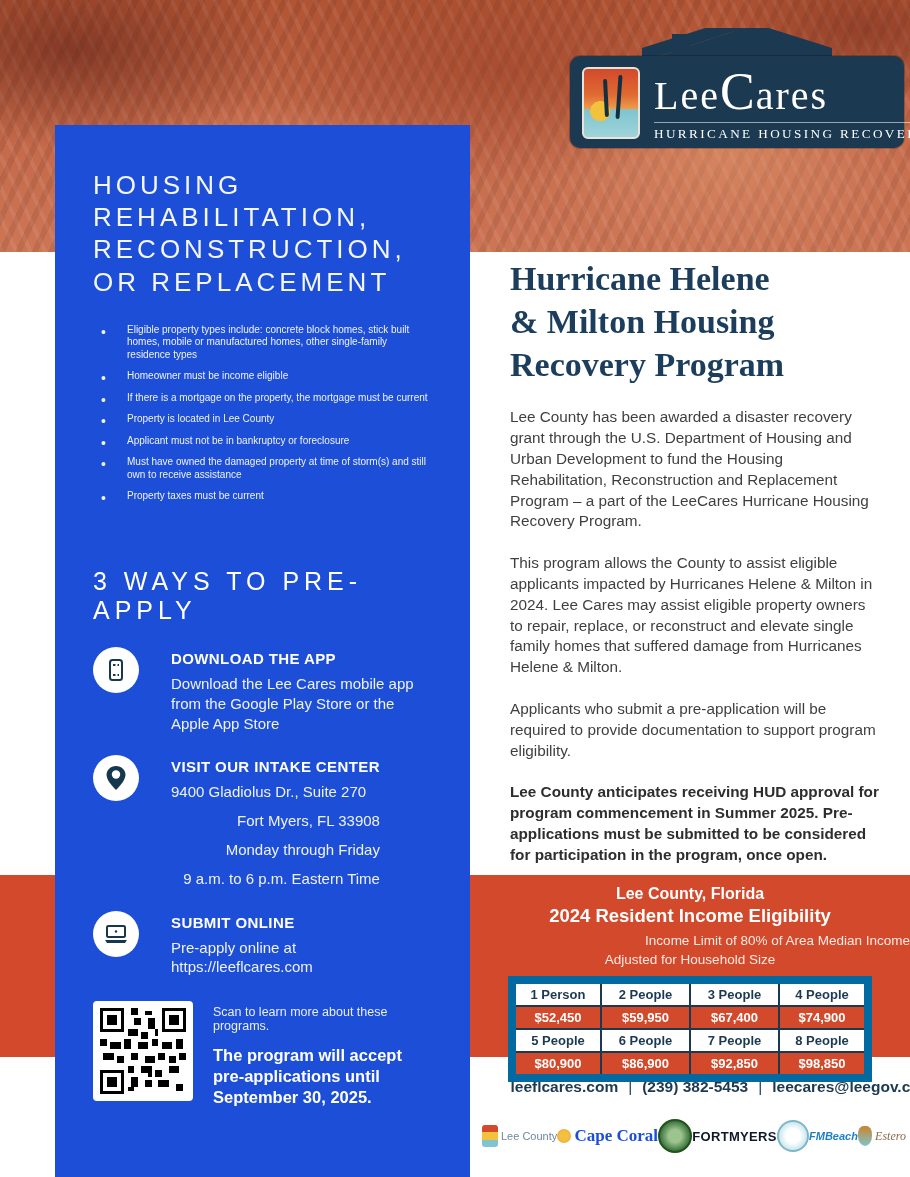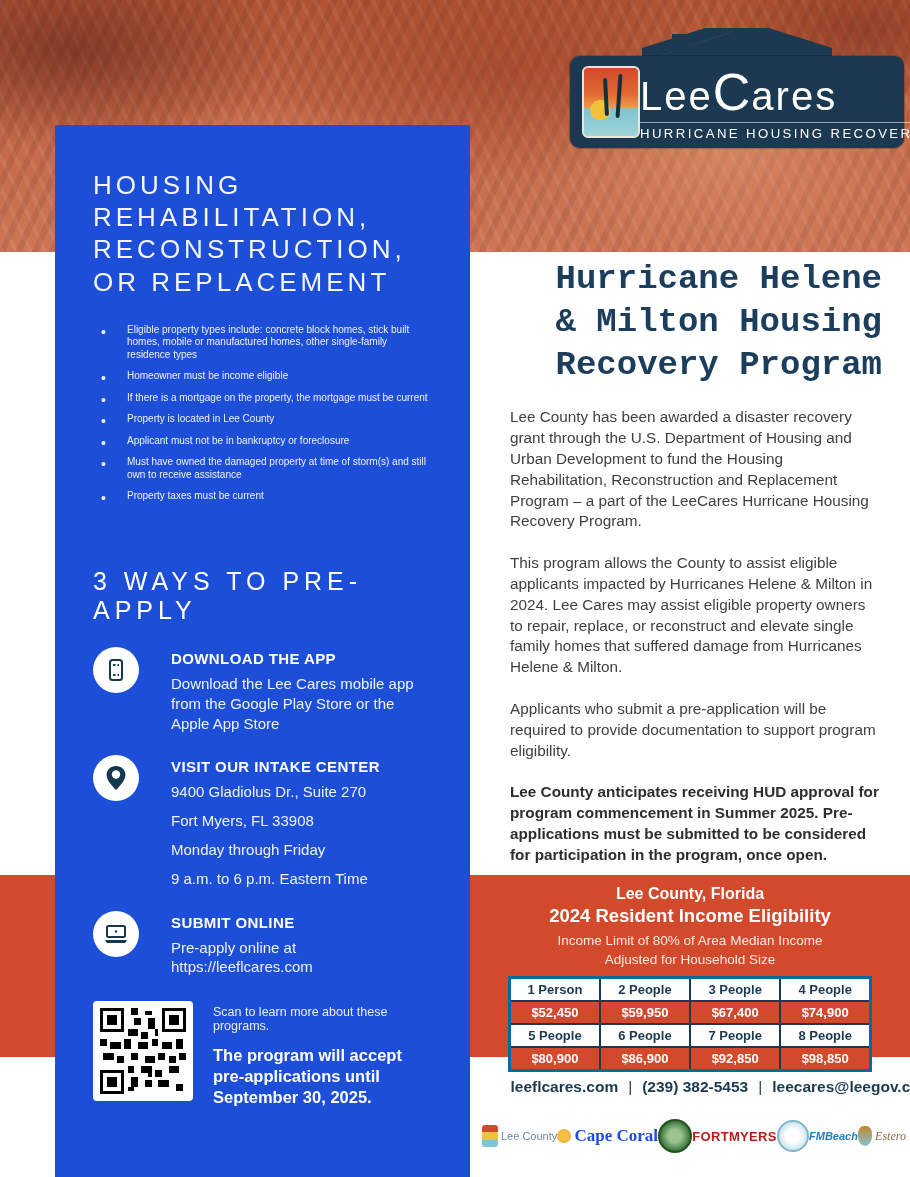--- a/index.html
+++ b/index.html
@@ -27,22 +27,23 @@
   }
 
   
   .logo-wrap { position:absolute; top:28px; right:6px; width:334px; z-index:5; }
   .logo-roof { display:block; margin:0 auto -6px auto; width:190px; height:34px; }
   .logo-card {
     position:relative;
     background:#1b3950;
     border-radius:10px;
     padding:10px 12px 8px 12px;
-    display:flex; align-items:flex-start; gap:0;
+    display:flex; align-items:center; gap:14px;
     box-shadow:0 0 0 1px rgba(0,0,0,.2);
+    font-family:Liberation Serif, serif;
   }
   .logo-art {
     width:58px; height:72px; border-radius:6px; flex:0 0 auto;
     border:2px solid #e8e4da;
     background:
       radial-gradient(circle 18px at 30% 62%, #f2c23d 0 55%, transparent 56%),
       linear-gradient(180deg, #d2492b 0%, #e06a33 38%, #ef9a4a 58%, #7fc4cf 60%, #9fd4da 100%);
     position:relative; overflow:hidden;
   }
   .logo-art::before, .logo-art::after{
@@ -77,53 +78,53 @@
   .bullets li::before { content:"•"; position:absolute; left:8px; top:0; font-size:14px; }
   .ways-heading { margin-top:64px; font-size:25px; letter-spacing:5px; font-weight:400; }
   .way { display:flex; margin-top:22px; }
   .way-icon {
     width:46px; height:46px; border-radius:50%; background:#ffffff; flex:0 0 auto;
     display:flex; align-items:center; justify-content:center;
   }
   .way-body { margin-left:32px; padding-top:3px; }
   .way-title { font-size:15px; font-weight:bold; letter-spacing:.4px; margin-bottom:7px; }
   .way-line { font-size:15px; line-height:1.32; color:#eef2f4; max-width:280px; }
-  .way-line + .way-line { margin-top:9px; }
+  .way-line + .way-line { margin-top:9px;text-align:right; }
   .qr-row { display:flex; margin-top:24px; align-items:flex-start; }
   .qr-box {
     width:100px; height:100px; background:#ffffff; border-radius:4px; padding:7px; flex:0 0 auto;
   }
   .qr-box svg { width:100%; height:100%; display:block; }
   .qr-text { margin-left:20px; padding-top:4px; }
   .qr-caption { font-size:12.5px; color:#e9eef1; margin-bottom:12px; }
   .qr-deadline { font-size:16.5px; font-weight:bold; line-height:1.28; max-width:230px; }
 
   
   .main-col { position:absolute; left:510px; top:258px; width:372px; z-index:2; }
   .main-title {
-    font-family:Liberation Mono, monospace; font-weight:bold;
-    color:#1c3e5c; font-size:34px; line-height:1.26;text-align:right;
+    font-family:Liberation Serif, serif; font-weight:bold;
+    color:#1c3e5c; font-size:34px; line-height:1.26;
   }
   .para { margin-top:21px; font-size:15.3px; line-height:1.36; color:#3f3f3f; }
   .para.bold { font-weight:bold; color:#2e2e2e; }
 
   
   .orange-band {
     position:absolute; left:0; top:875px; width:910px; height:182px;
     background:#d2492b; z-index:1;
   }
   .income { position:absolute; left:470px; top:875px; width:440px; height:182px; z-index:3;
     color:#fff; text-align:center; padding-top:10px; }
   .inc-title1 { font-size:16px; font-weight:bold; }
   .inc-title2 { font-size:18.5px; font-weight:bold; margin-top:2px; }
   .inc-sub { font-size:13.5px; margin-top:3px; line-height:1.2; color:#ffe9e2; }
-  .inc-sub.first { margin-top:6px; }
+  .inc-sub.first { margin-top:6px;text-align:right; }
   table.inc-table {
     margin:8px auto 0 auto; border-collapse:collapse; width:364px;
-    border:3px solid #0369a1;
+    border:8px solid #0369a1;
   }
   .inc-table td {
     border:2px solid #1b3950; width:25%; padding:3px 2px;
     font-size:13px; font-weight:bold; text-align:center;
   }
   .inc-table tr.hdr td { background:#ffffff; color:#1b3950; }
   .inc-table tr.val td { background:#d2492b; color:#ffffff; }
 
   
   .footer-contact {
@@ -136,21 +137,21 @@
     display:flex; align-items:center; justify-content:space-between;
   }
   .partner { display:flex; align-items:center; gap:3px; }
   .p-ico { border-radius:50%; flex:0 0 auto; }
   .p-lee .p-ico { width:16px; height:22px; border-radius:3px;
      background:linear-gradient(180deg,#d2492b 33%,#f2c23d 33% 66%,#7fc4cf 66%); }
   .p-lee .p-label { color:#6f87a0; font-size:11px; }
   .p-cape .p-ico { width:14px; height:14px; background:radial-gradient(circle,#f2c23d 40%,#ef9a4a 100%); }
   .p-cape .p-label { color:#1d4ed8; font-size:17px; font-family:"Liberation Serif",serif; font-weight:bold; }
   .p-seal-green .p-ico { width:34px; height:34px; background:radial-gradient(circle,#9cc48e 30%,#2f6b35 75%); border:2px solid #24521f; }
-  .p-fm .p-label { color:#b91c1c; font-size:13px; font-weight:bold; letter-spacing:.3px; }
+  .p-fm .p-label { color:#0f172a; font-size:13px; font-weight:bold; letter-spacing:.3px; }
   .p-seal-light .p-ico { width:32px; height:32px; background:radial-gradient(circle,#ffffff 35%,#bfe0ea 80%); border:2px solid #7fb6c9; }
   .p-fmb .p-label { color:#1f7fc4; font-size:11px; font-weight:bold; font-style:italic; }
   .p-est .p-ico { width:14px; height:20px; border-radius:40% 40% 50% 50%; background:linear-gradient(180deg,#c8852c,#7fc4cf); }
   .p-est .p-label { color:#8a6b4a; font-size:12px; font-family:"Liberation Serif",serif; font-style:italic; }
 
   .icon-svg { display:block; }
 </style>
 </head>
 <body>
 

